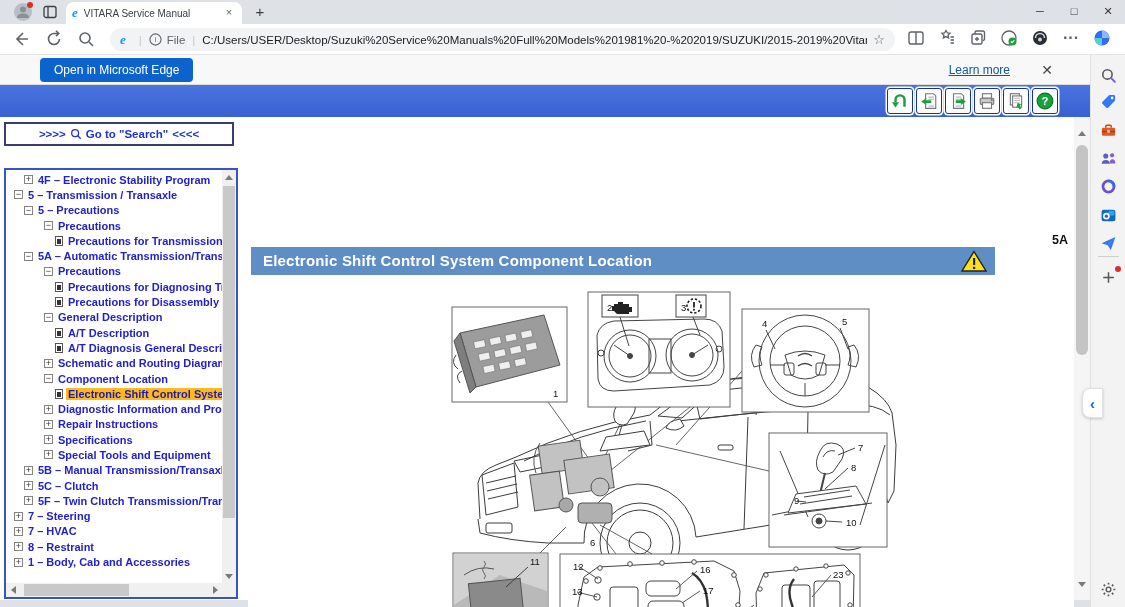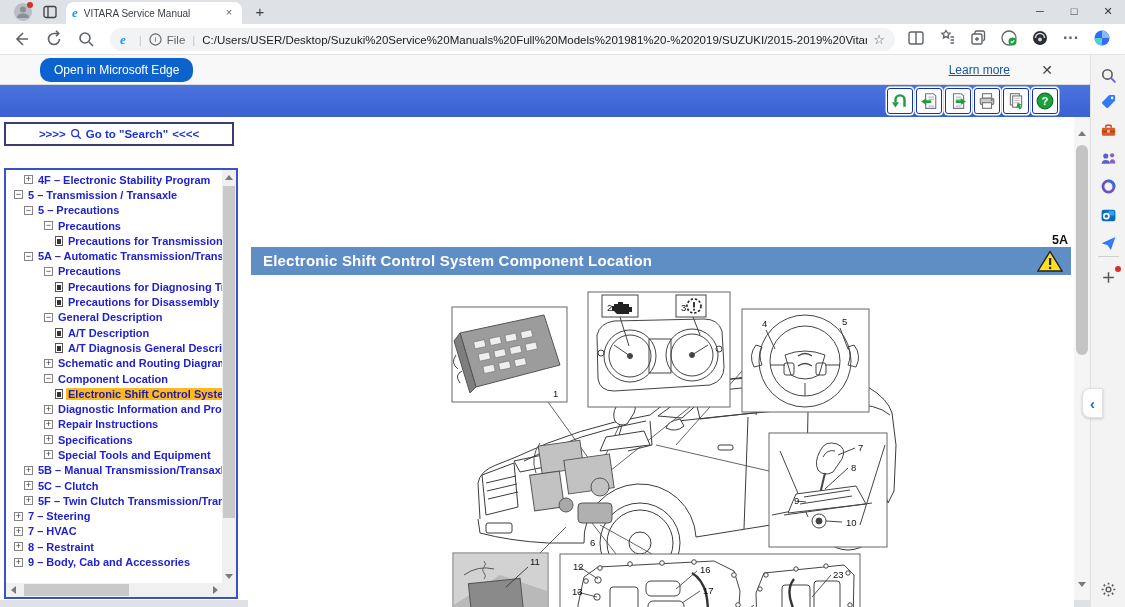--- a/index.html
+++ b/index.html
@@ -27,21 +27,21 @@
   .addr-pill{position:absolute;left:110px;top:4px;width:785px;height:23px;border-radius:12px;background:#f1f3f4;display:flex;align-items:center;padding:0 10px;font-size:11.5px;color:#202124;}
   .addr-pill .sep{color:#c6c6c6;margin:0 7px;}
   .addr-pill .scheme{color:#5f6368;}
   .addr-url{flex:1;white-space:nowrap;overflow:hidden;color:#202124;}
   .addr-star{color:#5f6368;font-size:13px;margin-left:6px;}
   .addr-right{position:absolute;right:14px;top:5px;display:flex;gap:13px;align-items:center;}
   .addr-right .ic{width:18px;height:18px;color:#5f6368;}
 
   
   .iebanner{position:absolute;left:0;top:55px;width:1090px;height:30px;background:#f8f8f8;border-bottom:1px solid #dcdcdc;display:flex;align-items:center;padding-left:14px;font-size:12.5px;color:#333;}
-  .ieb-btn{margin-left:26px;background:#0d63ce;color:#fff;border:none;border-radius:10px;font-size:12px;padding:5px 14px;font-family:inherit;}
+  .ieb-btn{margin-left:26px;background:#0d63ce;color:#fff;border:none;border-radius:4px;font-size:12px;padding:5px 14px;font-family:inherit;}
   .ieb-spacer{flex:1;}
   .ieb-learn{color:#15559e;text-decoration:underline;font-size:12px;margin-right:28px;padding-left:15px;}
   .ieb-x{color:#444;font-size:14px;margin-right:34px;width:18px;text-align:center;}
 
   
   .bluebar{position:absolute;left:0;top:85px;width:1090px;height:32px;background:linear-gradient(#4a74e0,#3a60d2);}
   .tb-tabs{position:absolute;left:9px;top:5px;display:flex;gap:7px;}
   .tb-btn{background:#fff;color:#2038c0;border:1px solid #16329e;box-shadow:0 0 0 2px #fff;border-radius:2px;font-size:11.5px;padding:3px 9px;white-space:nowrap;}
   .tb-btn.active{background:#ffc20e;}
   .tb-icons{position:absolute;right:32px;top:3px;display:flex;gap:3px;}
@@ -70,21 +70,21 @@
   .tri.up{border-left:4px solid transparent;border-right:4px solid transparent;border-bottom:5px solid #7a7a7a;}
   .tri.down{border-left:4px solid transparent;border-right:4px solid transparent;border-top:5px solid #7a7a7a;}
   .tri.left{border-top:4px solid transparent;border-bottom:4px solid transparent;border-right:5px solid #7a7a7a;}
   .tri.right{border-top:4px solid transparent;border-bottom:4px solid transparent;border-left:5px solid #7a7a7a;}
   .v-thumb{position:absolute;left:1px;width:12px;background:#c9c9c9;}
   .h-thumb{position:absolute;top:1px;height:12px;background:#c9c9c9;}
 
   
   .main{position:absolute;left:248px;top:117px;width:826px;height:483px;background:#fff;}
   .section-code{position:absolute;right:6px;top:-1px;font-size:12.5px;font-weight:bold;color:#111;}
-  .content-header{position:absolute;left:3px;top:13px;width:820px;height:28px;background:#5f8ec5;}
+  .content-header{position:absolute;left:3px;top:13px;width:744px;height:28px;background:#5f8ec5;}
   .content-title{position:absolute;left:12px;top:0;line-height:28px;color:#fff;font-weight:bold;font-size:15px;letter-spacing:.2px;}
   .warn{position:absolute;right:8px;top:3px;width:26px;height:22px;}
   .diagram{position:absolute;left:0;top:41px;}
   .callout{font-size:9.5px;fill:#111;font-weight:normal;}
 
   
   .mainscroll{position:absolute;left:1074px;top:117px;width:16px;height:483px;background:#f5f5f5;}
   .mainscroll .sb-btn{width:16px;height:16px;}
   .ms-thumb{position:absolute;left:2px;width:12px;background:#c4c4c4;border-radius:6px;}
 
@@ -353,21 +353,21 @@
           <div class="tree-row" style="padding-left: 8px;">
             <span class="t-ico box">+</span>
             <span class="t-label">7 – HVAC</span>
           </div>
           <div class="tree-row" style="padding-left: 8px;">
             <span class="t-ico box">+</span>
             <span class="t-label">8 – Restraint</span>
           </div>
           <div class="tree-row" style="padding-left: 8px;">
             <span class="t-ico box">+</span>
-            <span class="t-label">9 – Body, Cab and Accessories</span>
+            <span class="t-label">1 – Body, Cab and Accessories</span>
           </div>
         </div>
       <div class="vscroll">
         <div class="sb-btn" style="top:0">
             <div class="tri up"></div>
           </div>
         <div class="v-thumb" style="top:16px;height:332px"></div>
         <div class="sb-btn" style="bottom:0">
             <div class="tri down"></div>
           </div>

